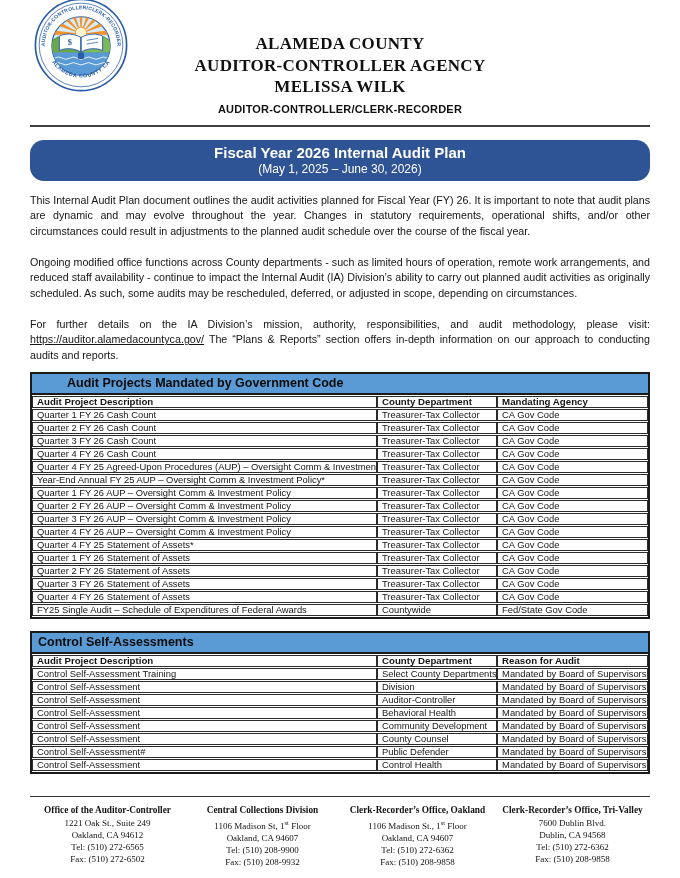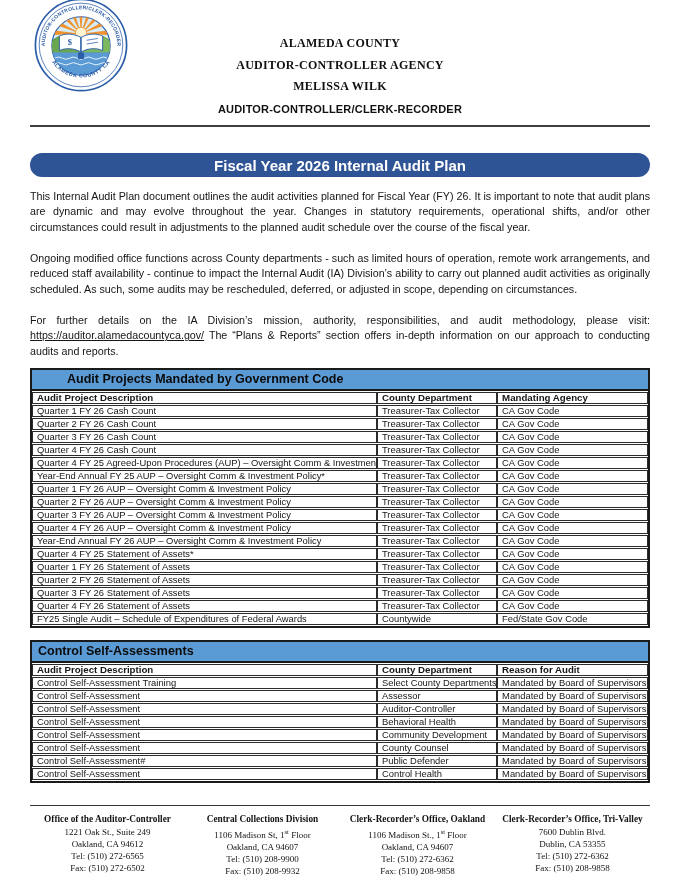--- a/index.html
+++ b/index.html
@@ -7,30 +7,30 @@
   .page {
     width: 680px; height: 878px; background: #fff; position: relative;
     font-family: "Liberation Sans", sans-serif; color: #1a1a1a;
     padding: 0 30px; overflow: hidden; margin: 0 auto;
   }
   
   .header { position: relative; padding-top: 33px; }
   .seal { position: absolute; left: 4px; top: -2px; width: 94px; height: 94px; }
   .header-titles {
     text-align: center; font-family: "Liberation Serif", serif;
-    font-weight: bold; font-size: 12px; line-height: 21.5px; letter-spacing: .3px;
+    font-weight: bold; font-size: 17px; line-height: 21.5px; letter-spacing: .3px;
     color: #111;
   }
   .header-subtitle {
     text-align: center; font-family: "Liberation Sans", sans-serif;
     font-weight: bold; font-size: 11px; margin-top: 5px; letter-spacing: .2px; color: #111;
   }
   .header-rule { border: none; border-top: 2px solid #3f3f3f; margin-top: 10px; }
   
-  .banner { margin-top: 26px; height: 24px; text-align: center; color: #fff; border-radius: 14px; }
+  .banner { margin-top: 13px; height: 41px; text-align: center; color: #fff; border-radius: 14px; }
   .banner-title { font-size: 15px; font-weight: bold; padding-top: 4px; }
   .banner-subtitle { font-size: 12px; margin-top: 1px; }
   
   .body-text { font-size: 10.7px; line-height: 15.7px; text-align: justify; margin-top: 12px; color: #151515; }
   .body-text + .body-text { margin-top: 15px; }
   .doc-link { color: #151515; text-decoration: underline; cursor: pointer; margin-top: 12px; }
   
   .table-section { margin-top: 8px; }
   .table-banner {
     border: 2px solid #1a1a1a; border-bottom: none;
@@ -187,25 +187,20 @@
               <td>Quarter 3 FY 26 AUP – Oversight Comm &amp; Investment Policy</td>
               <td>Treasurer-Tax Collector</td>
               <td>CA Gov Code</td>
             </tr>
             <tr>
               <td>Quarter 4 FY 26 AUP – Oversight Comm &amp; Investment Policy</td>
               <td>Treasurer-Tax Collector</td>
               <td>CA Gov Code</td>
             </tr>
             <tr>
-              <td>Year-End Annual FY 26 AUP – Oversight Comm &amp; Investment Policy</td>
-              <td>Treasurer-Tax Collector</td>
-              <td>CA Gov Code</td>
-            </tr>
-            <tr>
               <td>Quarter 4 FY 25 Statement of Assets*</td>
               <td>Treasurer-Tax Collector</td>
               <td>CA Gov Code</td>
             </tr>
             <tr>
               <td>Quarter 1 FY 26 Statement of Assets</td>
               <td>Treasurer-Tax Collector</td>
               <td>CA Gov Code</td>
             </tr>
             <tr>
@@ -250,21 +245,21 @@
           </tr>
         </thead>
         <tbody id="csa-tbody">
             <tr>
               <td>Control Self-Assessment Training</td>
               <td>Select County Departments</td>
               <td>Mandated by Board of Supervisors</td>
             </tr>
             <tr>
               <td>Control Self-Assessment</td>
-              <td>Assessor</td>
+              <td>Division</td>
               <td>Mandated by Board of Supervisors</td>
             </tr>
             <tr>
               <td>Control Self-Assessment</td>
               <td>Auditor-Controller</td>
               <td>Mandated by Board of Supervisors</td>
             </tr>
             <tr>
               <td>Control Self-Assessment</td>
               <td>Behavioral Health</td>
@@ -314,19 +309,19 @@
       <div class="office">
         <div class="office-name">Clerk-Recorder’s Office, Oakland</div>
         <div>1106 Madison St., 1<sup>st</sup> Floor</div>
         <div>Oakland, CA  94607</div>
         <div>Tel: (510) 272-6362</div>
         <div>Fax: (510) 208-9858</div>
       </div>
       <div class="office">
         <div class="office-name">Clerk-Recorder’s Office, Tri-Valley</div>
         <div>7600 Dublin Blvd.</div>
-        <div>Dublin, CA  53355</div>
+        <div>Dublin, CA  94568</div>
         <div>Tel: (510) 272-6362</div>
         <div>Fax: (510) 208-9858</div>
       </div>
     </div>
 
 </div>
 
 </body></html>

